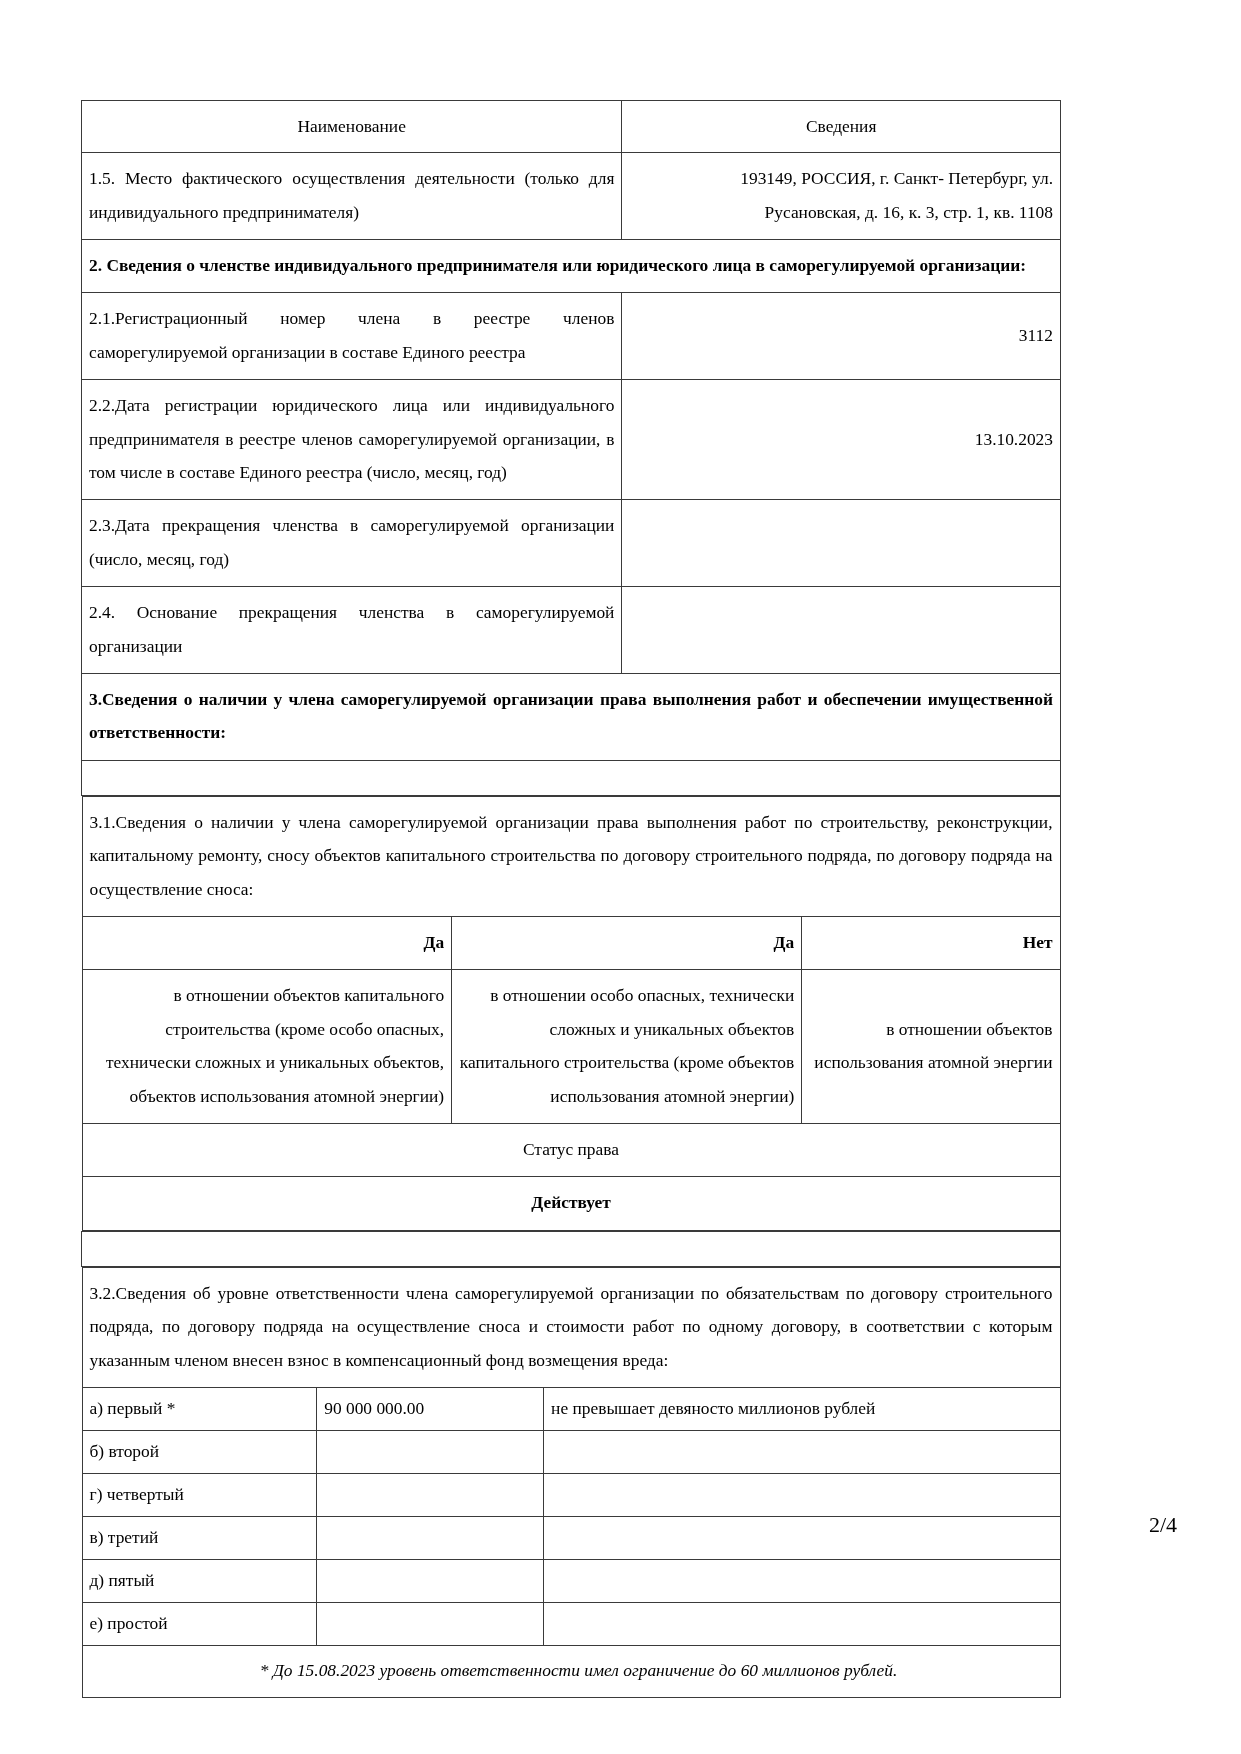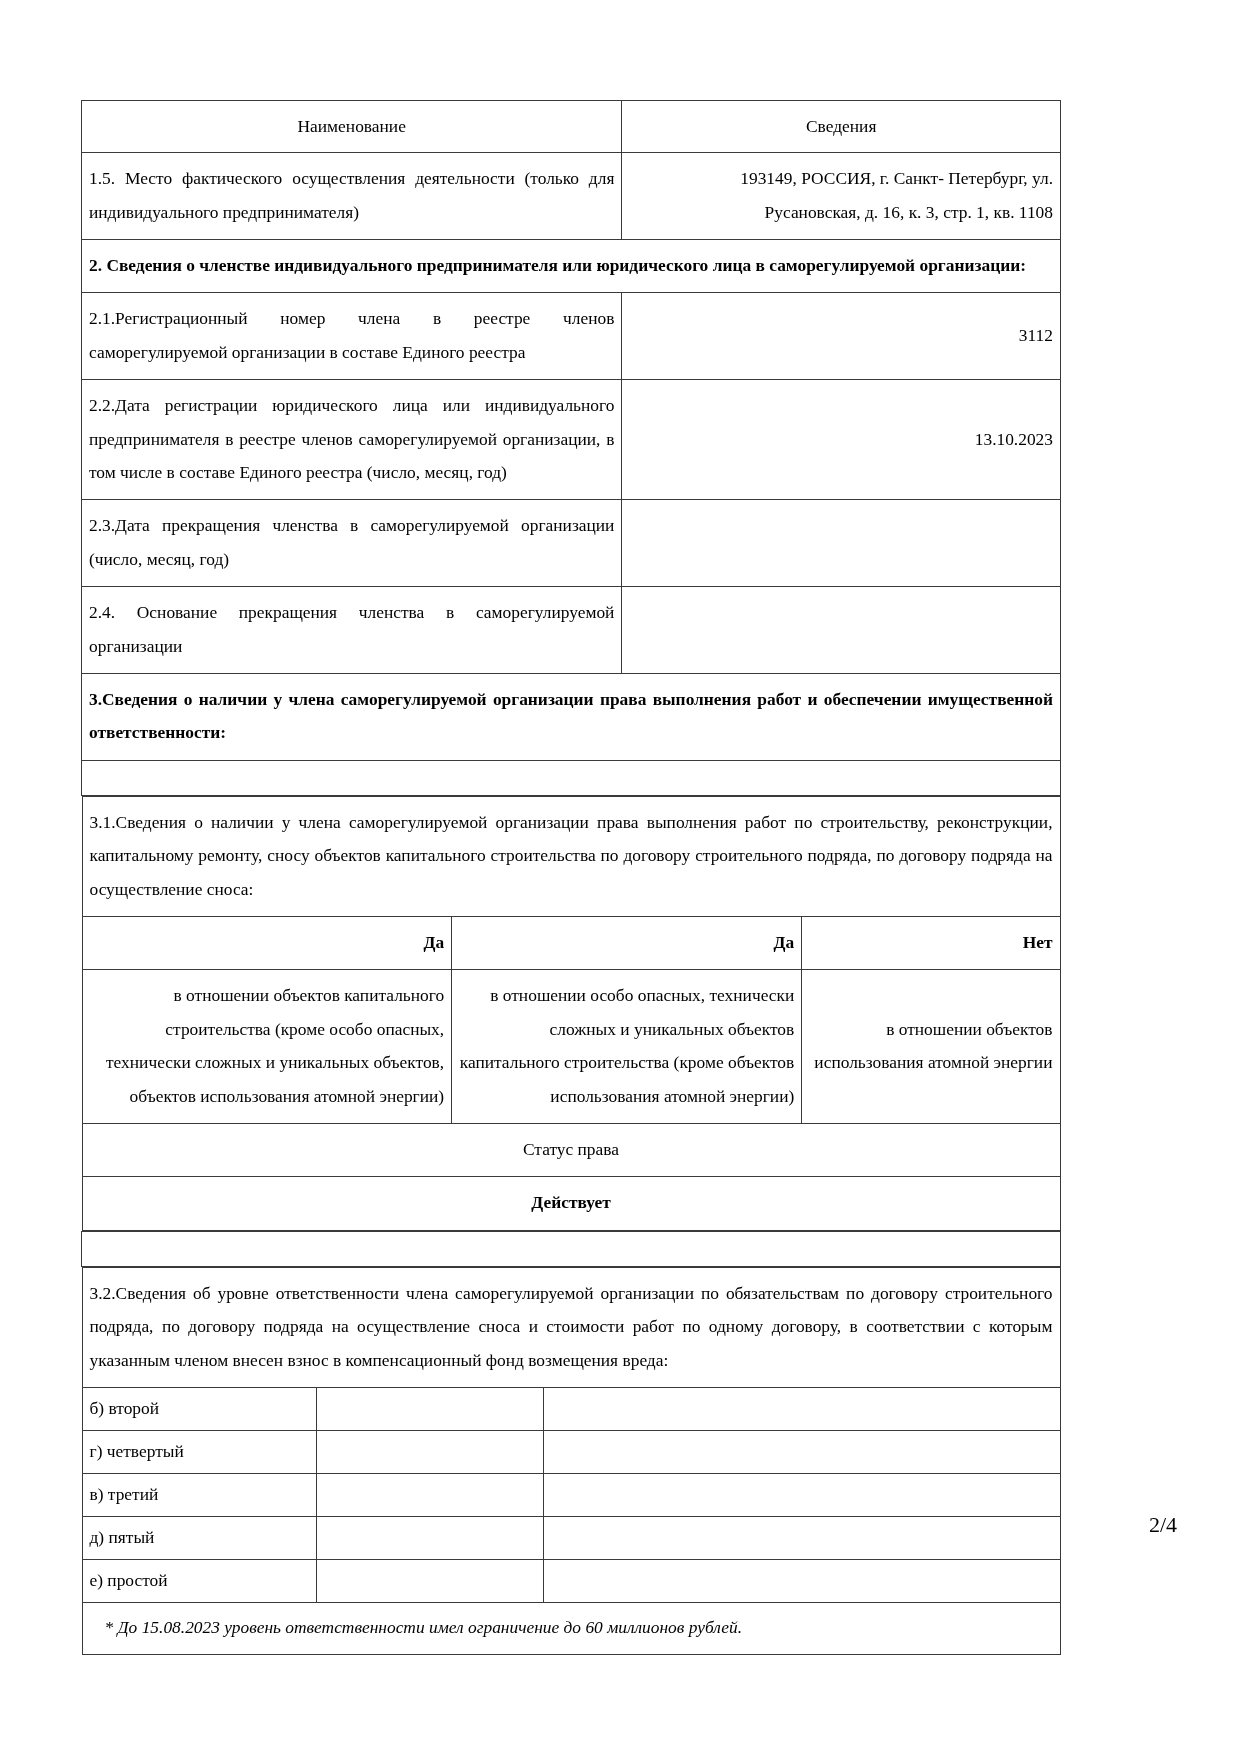--- a/index.html
+++ b/index.html
@@ -77,20 +77,21 @@
     padding: 0;
   }
   .vmid { vertical-align: middle !important; }
 
   .level-label { font-size: 17.4px; padding: 10px 7px 11px 7px; }
   .footnote {
     font-size: 17.4px;
     font-style: italic;
     padding: 11px 7px 12px 22px;
     line-height: 1.6;
+    text-align: center;
   }
 
   .pagenum {
     position: absolute;
     right: 64px;
     top: 1512px;
     font-size: 22px;
     font-family: "Liberation Serif", "DejaVu Serif", serif;
     text-align: center;
   }
@@ -247,20 +248,31 @@
               <col style="width:23.2%">
               <col style="width:52.8%">
             </colgroup>
             <tbody>
               <tr>
                 <td colspan="3">
                   <div class="cellpad just">3.2.Сведения об уровне ответственности члена саморегулируемой организации по обязательствам по договору строительного подряда, по договору подряда на осуществление сноса и стоимости работ по одному договору, в соответствии с которым указанным членом внесен взнос в компенсационный фонд возмещения вреда:</div>
                 </td>
               </tr>
 
+              <tr>
+                <td>
+                  <div class="level-label">а) первый *</div>
+                </td>
+                <td>
+                  <div class="level-label">90 000 000.00</div>
+                </td>
+                <td>
+                  <div class="level-label">не превышает девяносто миллионов рублей</div>
+                </td>
+              </tr>
 
               <tr>
                 <td>
                   <div class="level-label">б) второй</div>
                 </td>
                 <td>
                   <div class="level-label"></div>
                 </td>
                 <td>
                   <div class="level-label"></div>

